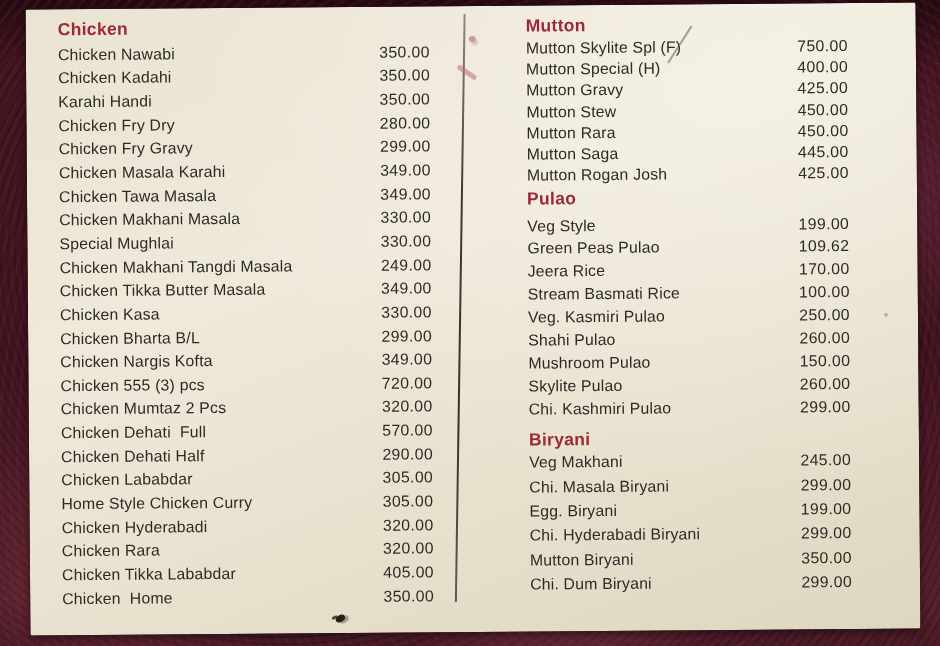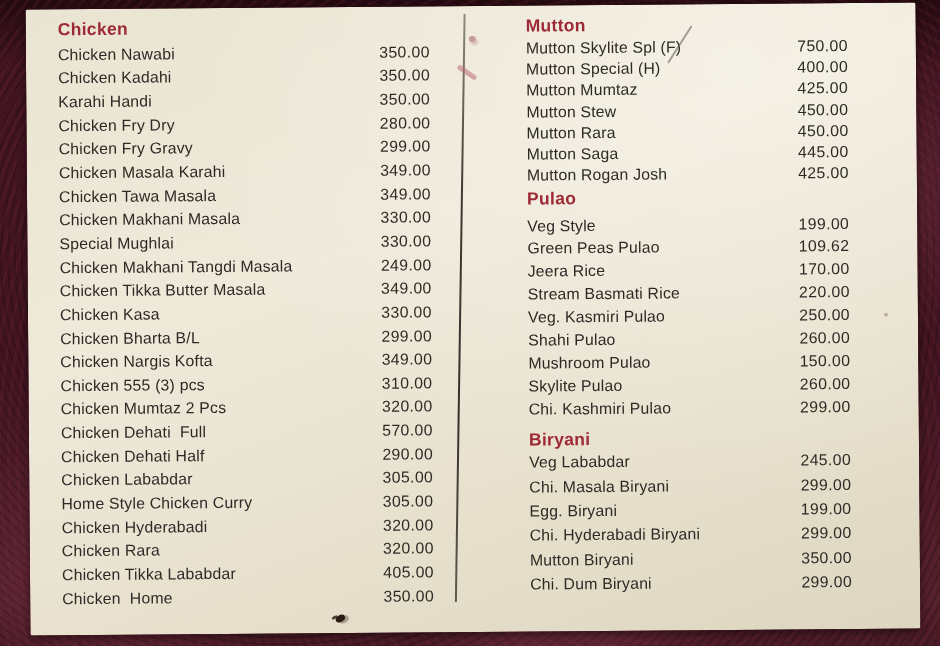--- a/index.html
+++ b/index.html
@@ -127,21 +127,21 @@
         <div class="menu-row">
           <span class="item-name">Chicken Bharta B/L</span>
           <span class="item-price">299.00</span>
         </div>
         <div class="menu-row">
           <span class="item-name">Chicken Nargis Kofta</span>
           <span class="item-price">349.00</span>
         </div>
         <div class="menu-row">
           <span class="item-name">Chicken 555 (3) pcs</span>
-          <span class="item-price">310.00</span>
+          <span class="item-price">720.00</span>
         </div>
         <div class="menu-row">
           <span class="item-name">Chicken Mumtaz 2 Pcs</span>
           <span class="item-price">320.00</span>
         </div>
         <div class="menu-row">
           <span class="item-name">Chicken Dehati  Full</span>
           <span class="item-price">570.00</span>
         </div>
         <div class="menu-row">
@@ -180,21 +180,21 @@
         <div class="section-header">Mutton</div>
         <div class="menu-row">
           <span class="item-name">Mutton Skylite Spl (F)</span>
           <span class="item-price">750.00</span>
         </div>
         <div class="menu-row">
           <span class="item-name">Mutton Special (H)</span>
           <span class="item-price">400.00</span>
         </div>
         <div class="menu-row">
-          <span class="item-name">Mutton Mumtaz</span>
+          <span class="item-name">Mutton Gravy</span>
           <span class="item-price">425.00</span>
         </div>
         <div class="menu-row">
           <span class="item-name">Mutton Stew</span>
           <span class="item-price">450.00</span>
         </div>
         <div class="menu-row">
           <span class="item-name">Mutton Rara</span>
           <span class="item-price">450.00</span>
         </div>
@@ -216,21 +216,21 @@
         <div class="menu-row">
           <span class="item-name">Green Peas Pulao</span>
           <span class="item-price">109.62</span>
         </div>
         <div class="menu-row">
           <span class="item-name">Jeera Rice</span>
           <span class="item-price">170.00</span>
         </div>
         <div class="menu-row">
           <span class="item-name">Stream Basmati Rice</span>
-          <span class="item-price">220.00</span>
+          <span class="item-price">100.00</span>
         </div>
         <div class="menu-row">
           <span class="item-name">Veg. Kasmiri Pulao</span>
           <span class="item-price">250.00</span>
         </div>
         <div class="menu-row">
           <span class="item-name">Shahi Pulao</span>
           <span class="item-price">260.00</span>
         </div>
         <div class="menu-row">
@@ -242,21 +242,21 @@
           <span class="item-price">260.00</span>
         </div>
         <div class="menu-row">
           <span class="item-name">Chi. Kashmiri Pulao</span>
           <span class="item-price">299.00</span>
         </div>
       </div>
       <div class="menu-section section-biryani">
         <div class="section-header">Biryani</div>
         <div class="menu-row">
-          <span class="item-name">Veg Lababdar</span>
+          <span class="item-name">Veg Makhani</span>
           <span class="item-price">245.00</span>
         </div>
         <div class="menu-row">
           <span class="item-name">Chi. Masala Biryani</span>
           <span class="item-price">299.00</span>
         </div>
         <div class="menu-row">
           <span class="item-name">Egg. Biryani</span>
           <span class="item-price">199.00</span>
         </div>

